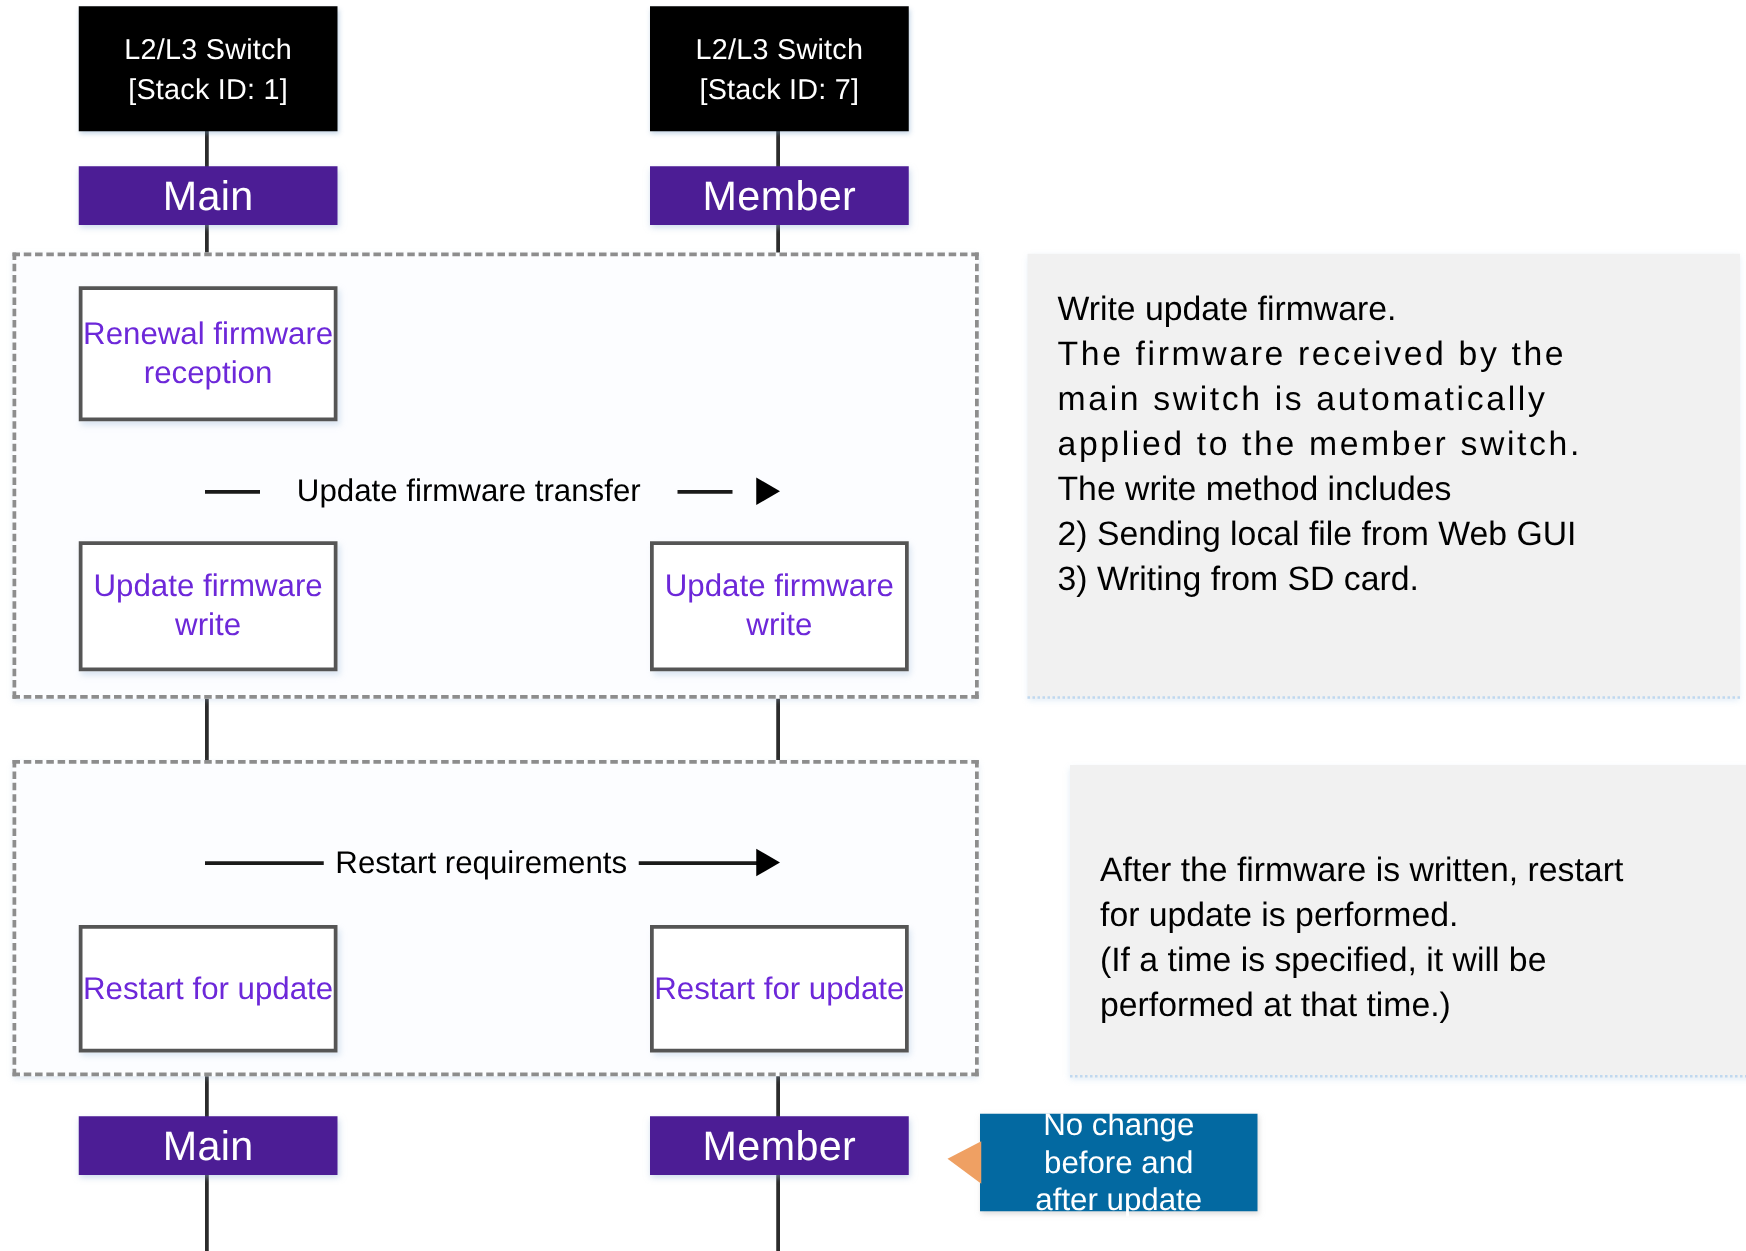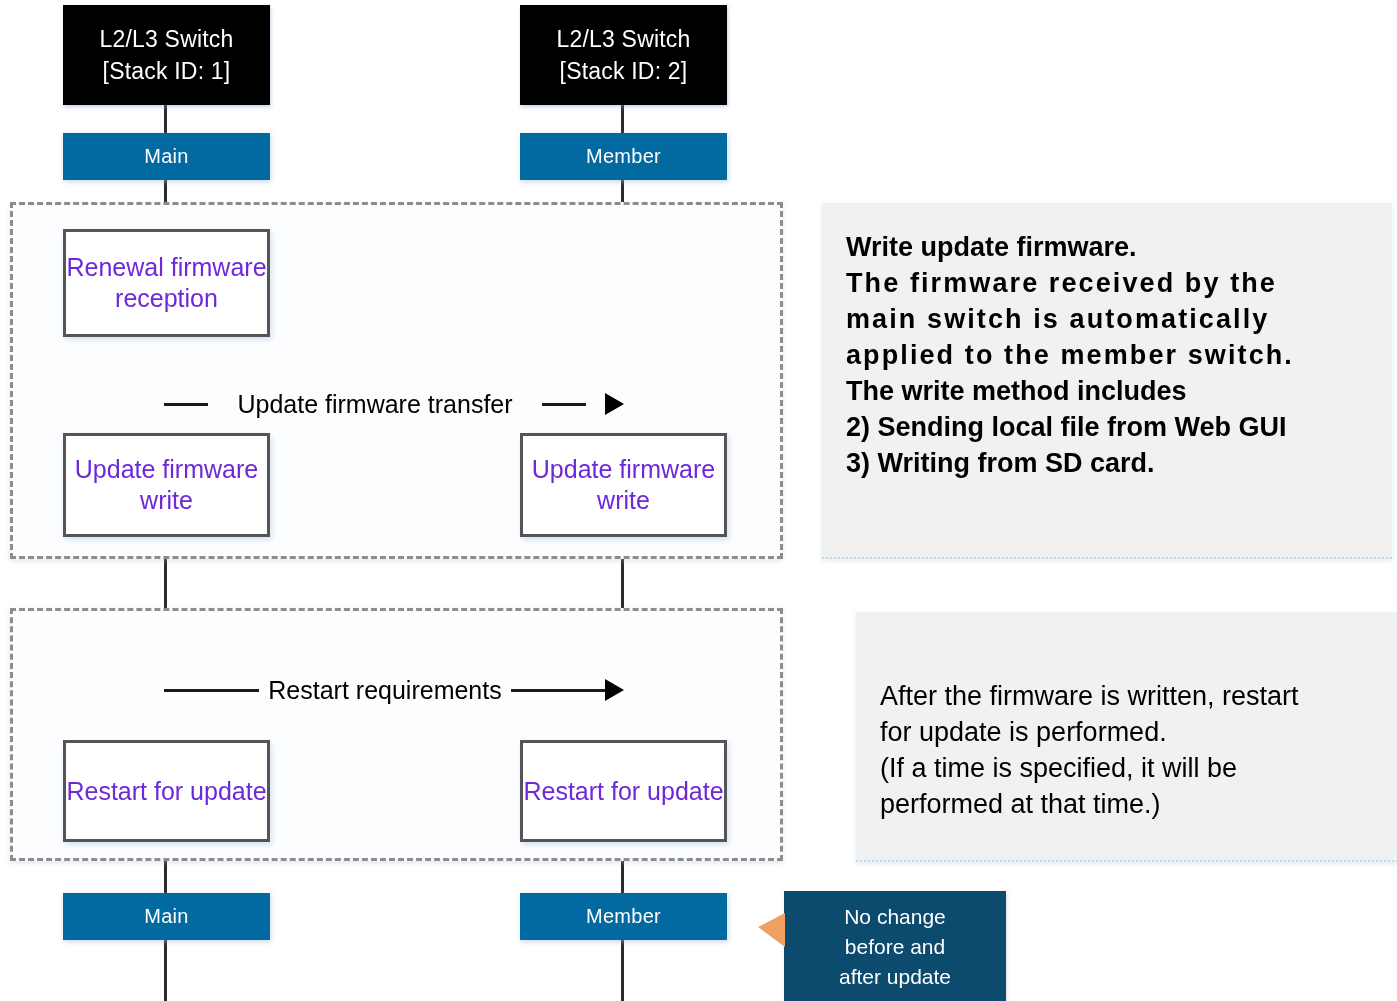--- a/index.html
+++ b/index.html
@@ -54,26 +54,26 @@
   }
   .device-box.dev-1 { left: 63px; top: 5px; }
   .device-box.dev-2 { left: 520px; top: 5px; }
   .device-box span { display: block; white-space: nowrap; }
 
   
   .role-bar {
     position: absolute;
     width: 207px;
     height: 47px;
-    background: #0369a1;
+    background: #4c1d95;
     color: #ffffff;
     display: flex;
     align-items: center;
     justify-content: center;
-    font-size: 20px;
+    font-size: 33px;
     letter-spacing: 0.3px;
     box-shadow: 1px 2px 5px rgba(150,180,215,0.5);
     z-index: 5;
   }
   .role-bar.rb-main-top   { left: 63px;  top: 133px; }
   .role-bar.rb-member-top { left: 520px; top: 133px; }
   .role-bar.rb-main-bot   { left: 63px;  top: 893px; }
   .role-bar.rb-member-bot { left: 520px; top: 893px; }
 
   
@@ -113,21 +113,21 @@
   
   .msg {
     position: absolute;
     left: 164px;
     width: 460px;
     height: 34px;
     display: flex;
     align-items: center;
     z-index: 3;
   }
-  .msg.msg-transfer { top: 387px; gap: 20px; }
+  .msg.msg-transfer { top: 376px; gap: 20px; }
   .msg.msg-restart  { top: 673px; }
 
   .msg .seg {
     height: 3px;
     background: #1a1a1a;
     flex: 1 1 auto;
   }
   .msg .msg-label {
     font-size: 25px;
     line-height: 25px;
@@ -149,49 +149,49 @@
   
   .note {
     position: absolute;
     box-sizing: border-box;
     background: #f1f1f1;
     border-bottom: 2px dotted #bfd8ef;
     padding: 26px 22px 20px 24px;
     z-index: 2;
     box-shadow: 0 2px 5px rgba(170,200,230,0.35);
   }
-  .note.note-write   { left: 822px; top: 203px; width: 570px; height: 356px; font-weight: bold; }
+  .note.note-write   { left: 822px; top: 203px; width: 570px; height: 356px; }
   .note.note-restart { left: 856px; top: 612px; width: 570px; height: 250px; }
 
   .note p {
     margin: 0;
     font-size: 27px;
     line-height: 36px;
     color: #000000;
     white-space: pre-wrap;
   }
   .note .tracked {
     letter-spacing: 2.1px;
   }
   .note-restart .note-inner { margin-top: 40px; }
 
   
   .callout {
     position: absolute;
     left: 784px;
     top: 891px;
     width: 222px;
-    height: 111px;
-    background: #0c4a6e;
+    height: 78px;
+    background: #0369a1;
     color: #ffffff;
     display: flex;
     flex-direction: column;
     align-items: center;
     justify-content: center;
-    font-size: 21px;
+    font-size: 25px;
     line-height: 30px;
     text-align: center;
     z-index: 6;
     box-shadow: 1px 2px 4px rgba(190,190,190,0.5);
   }
   .callout .tail {
     position: absolute;
     left: -26px;
     top: 22px;
     width: 0;
@@ -212,21 +212,21 @@
 
   <div class="group-frame gf-write"></div>
   <div class="group-frame gf-restart"></div>
 
   <div class="device-box dev-1">
     <span>L2/L3 Switch</span>
     <span>[Stack ID: 1]</span>
   </div>
   <div class="device-box dev-2">
     <span>L2/L3 Switch</span>
-    <span>[Stack ID: 2]</span>
+    <span>[Stack ID: 7]</span>
   </div>
 
   <div class="role-bar rb-main-top">Main</div>
   <div class="role-bar rb-member-top">Member</div>
   <div class="role-bar rb-main-bot">Main</div>
   <div class="role-bar rb-member-bot">Member</div>
 
   <div class="proc-box pb-recv">Renewal
 firmware
 reception</div>

